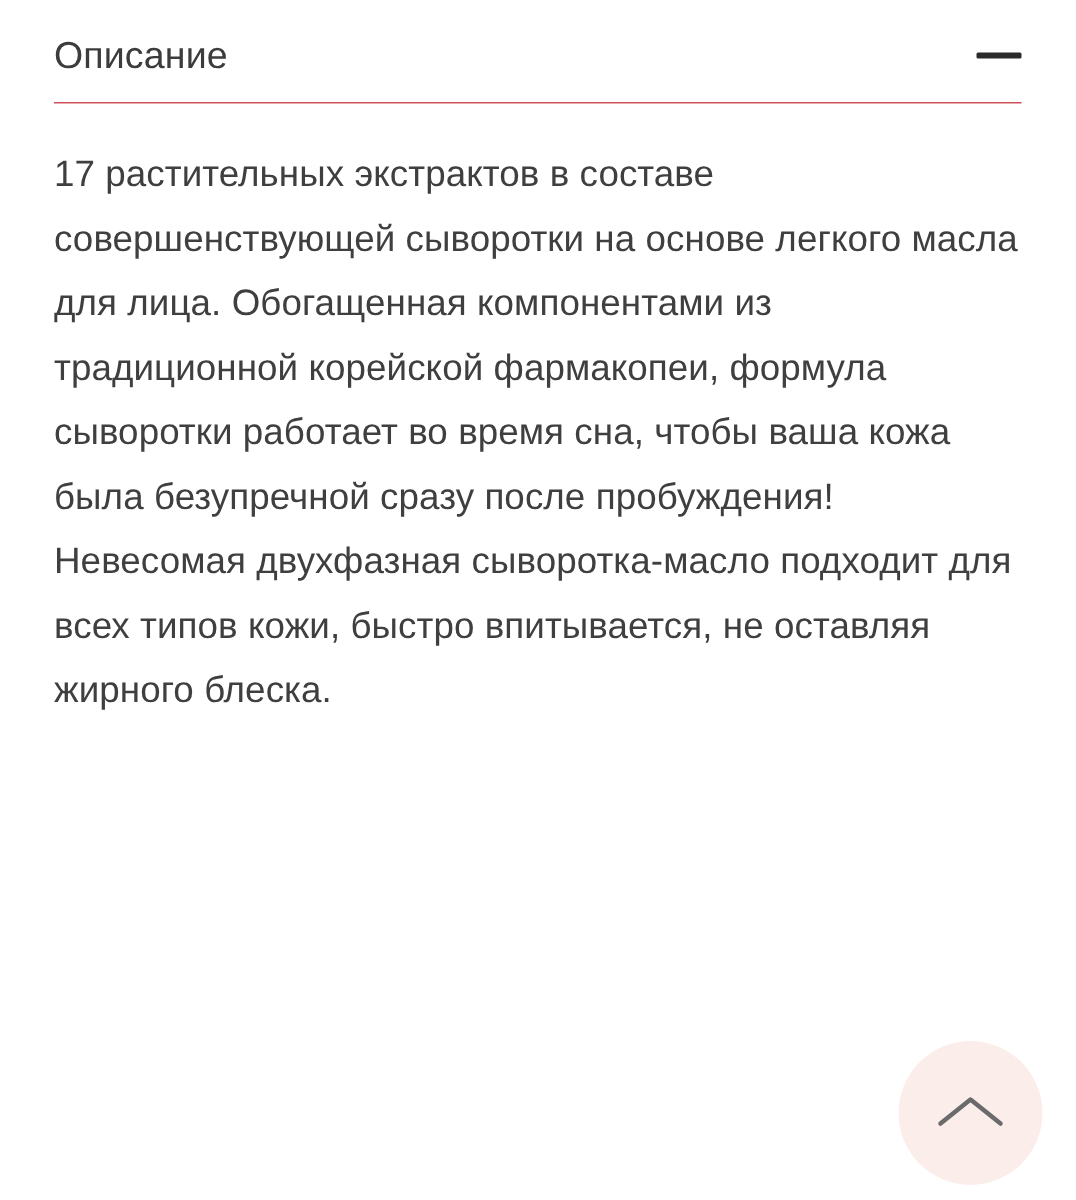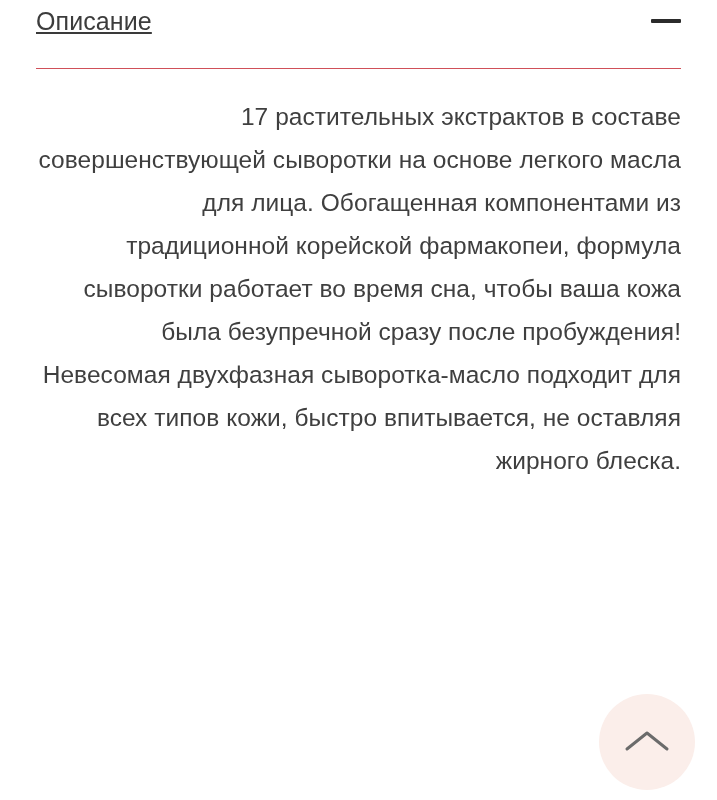--- a/index.html
+++ b/index.html
@@ -21,25 +21,25 @@
     left: 0;
     top: 0;
     width: 717px;
     height: 800px;
     box-sizing: border-box;
     padding: 0 36px;
   }
 
   .section-header {
     display: flex;
+    align-items: center;
     justify-content: space-between;
     height: 68px;
     padding-top: 6px;
     box-sizing: border-box;
-    text-decoration: underline;
   }
 
   .section-title {
     font-size: 25px;
     line-height: 30px;
     color: #3c3c3c;
     letter-spacing: 0.1px;
     font-weight: 400;
   }
 
@@ -71,21 +71,20 @@
   }
 
   .description-body p {
     margin: 0;
     font-size: 24.5px;
     line-height: 43px;
     color: #3f3f3f;
     letter-spacing: 0.05px;
     font-weight: 400;
     white-space: pre-line;
-    text-align: right;
   }
 
   .para-gap {
     height: 43px;
   }
 
   .scroll-top-button {
     position: absolute;
     right: 22px;
     bottom: 10px;

